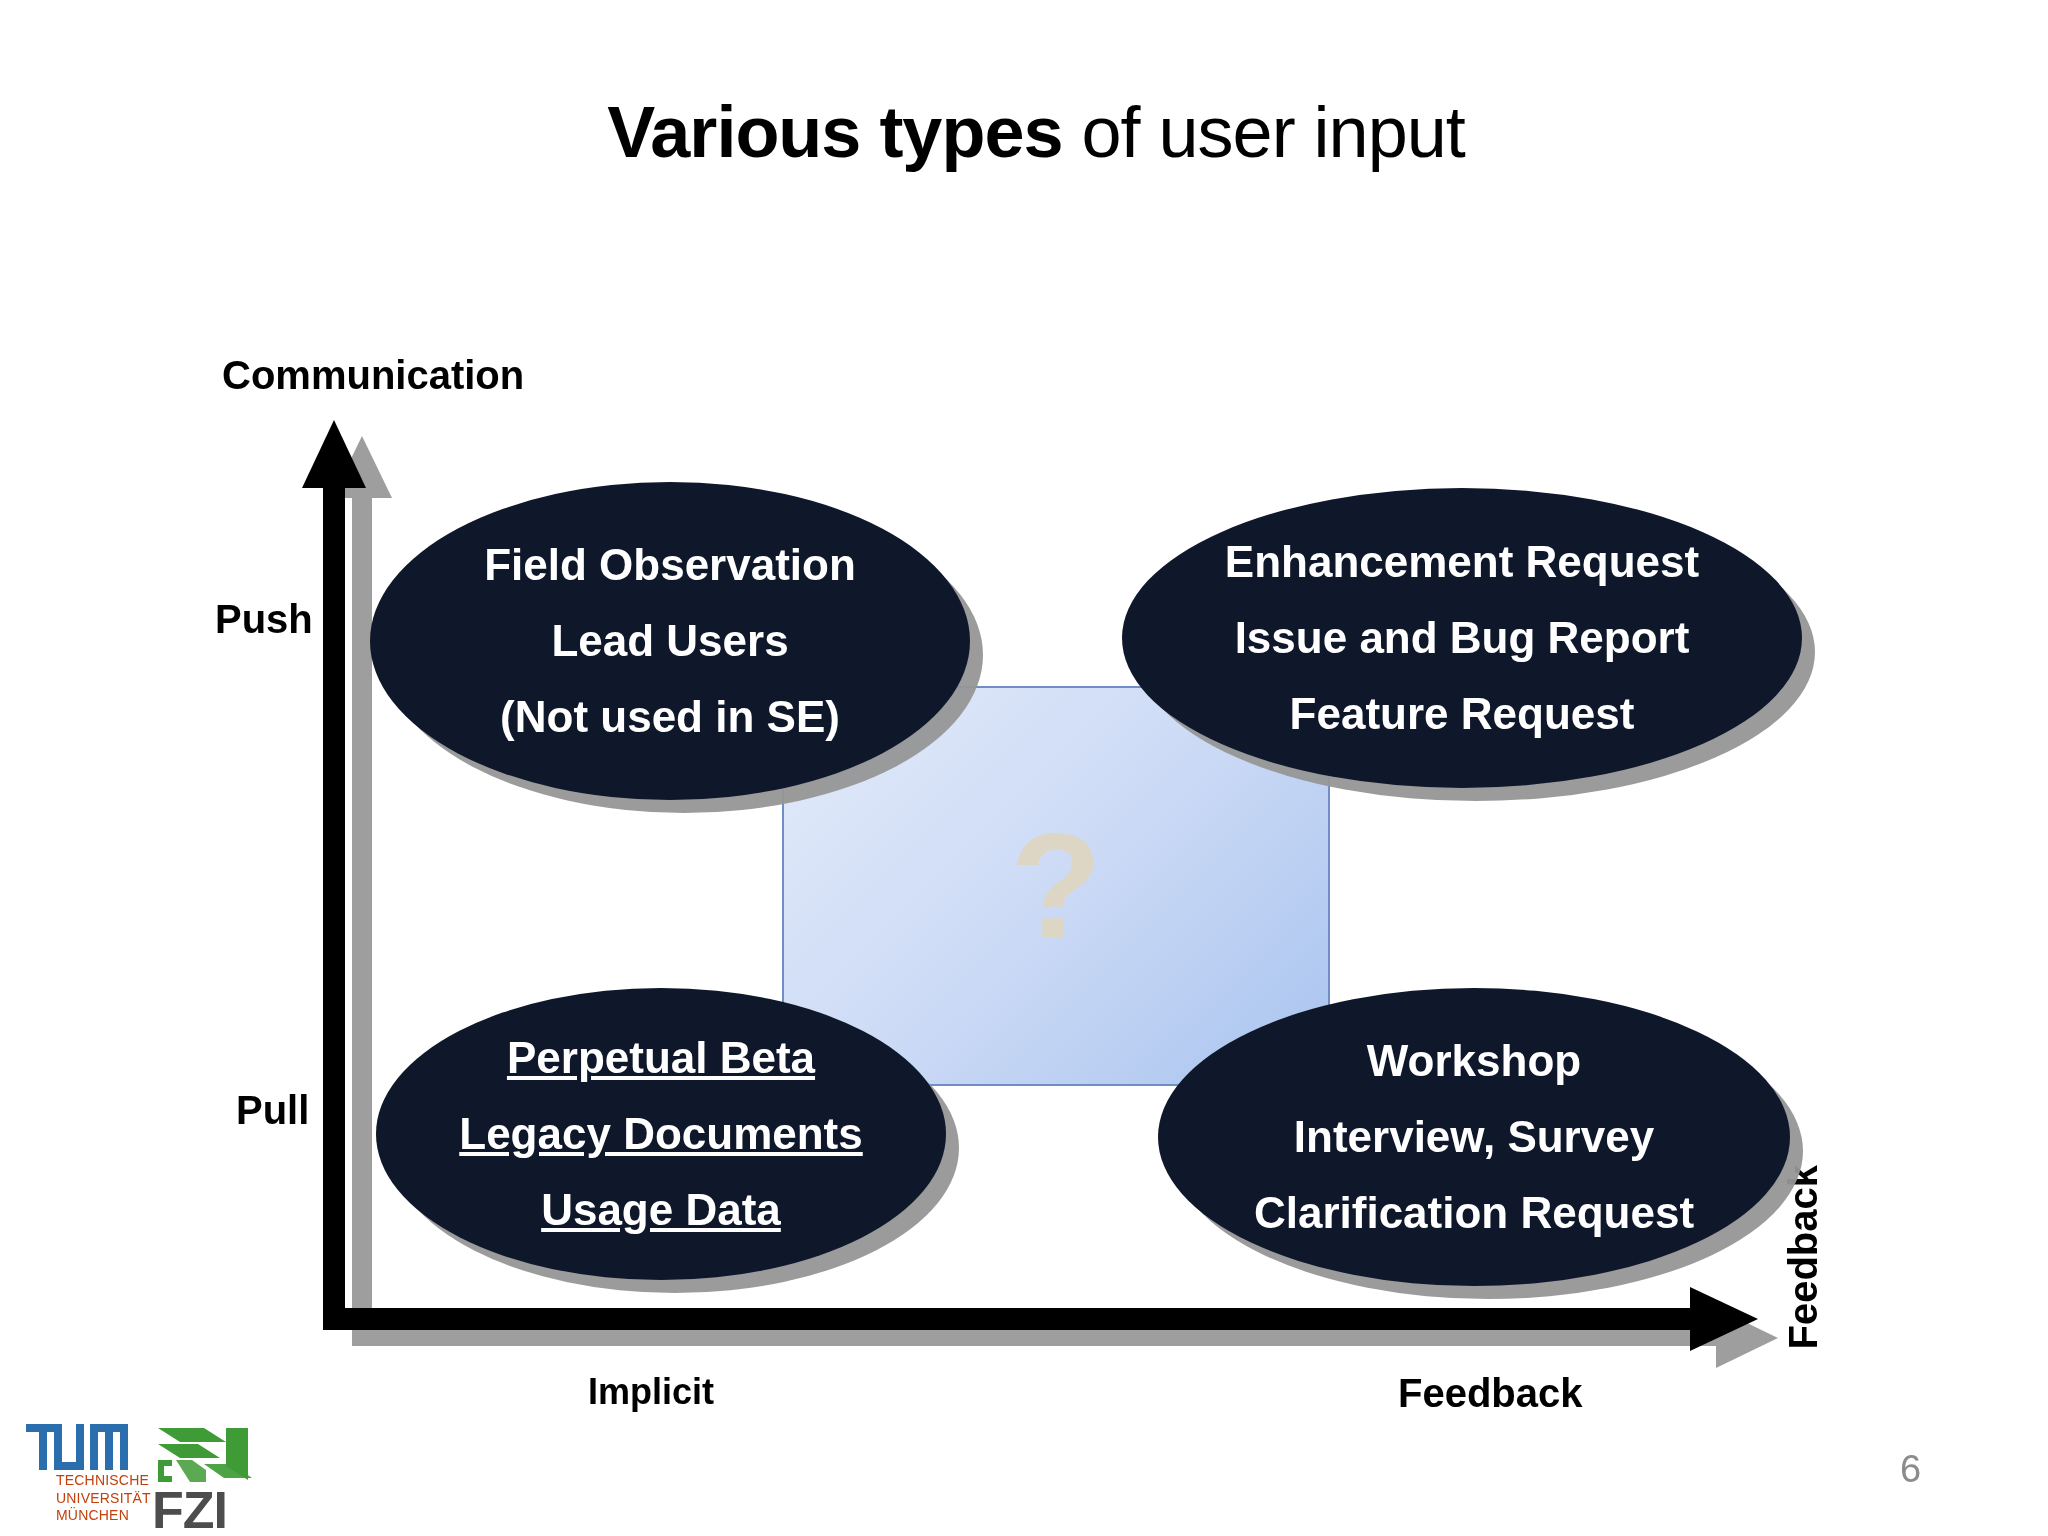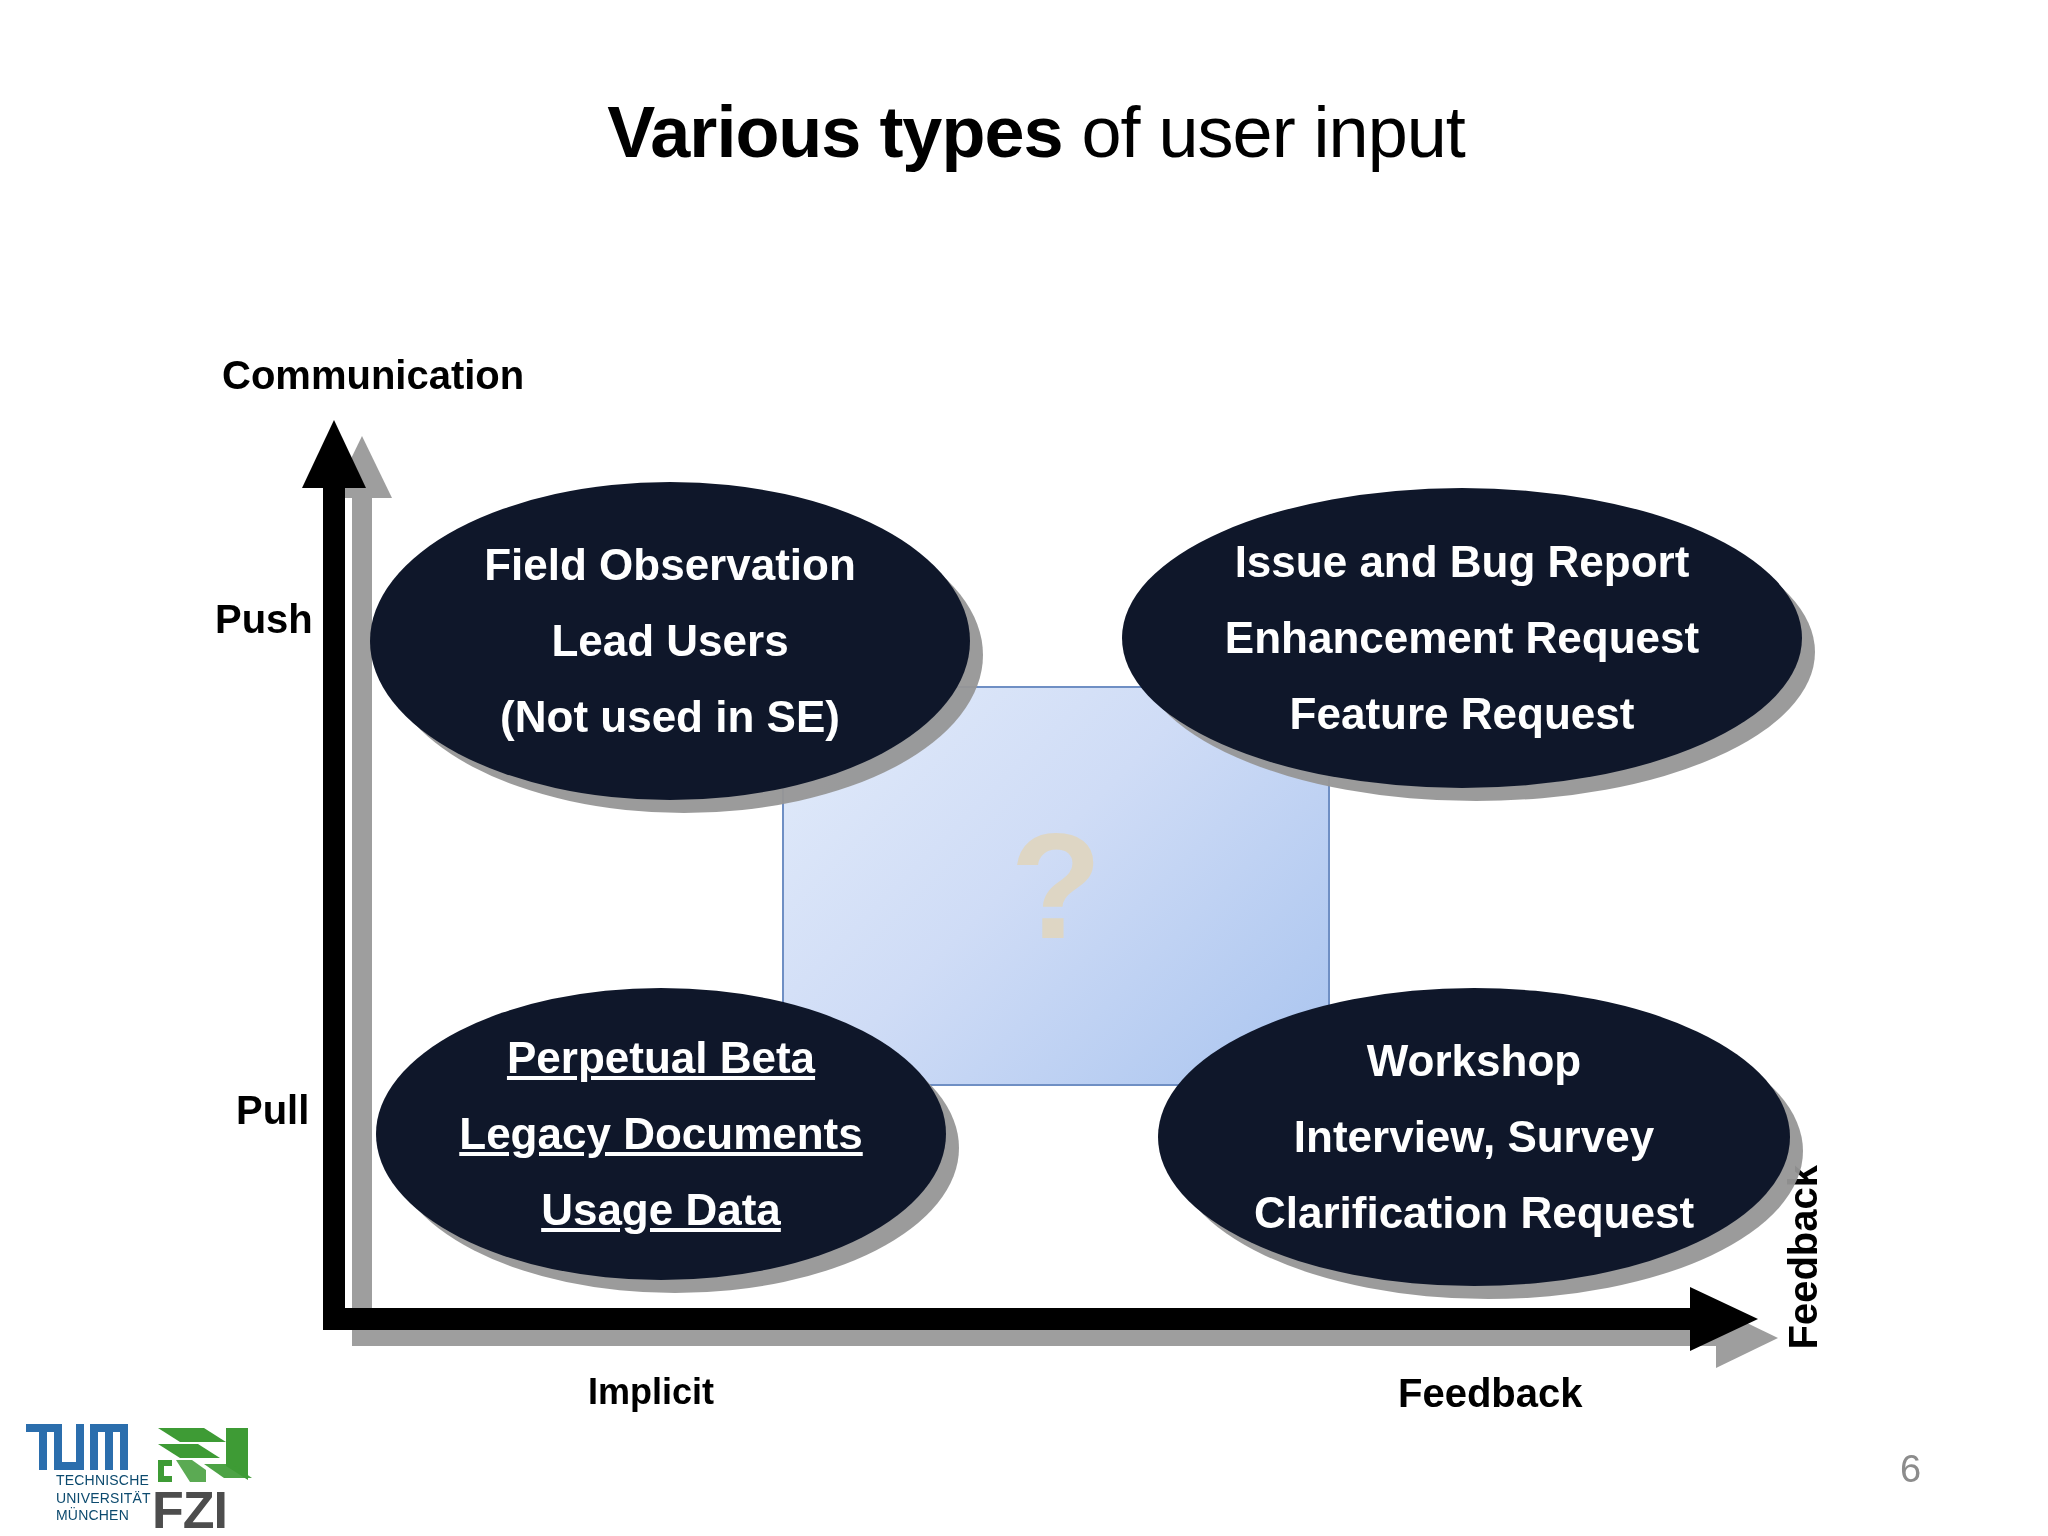--- a/index.html
+++ b/index.html
@@ -116,21 +116,21 @@
   }
   #tum-logo-wrap {
     position: absolute; left: 0; top: 0; width: 128px; height: 106px;
   }
   #tum-sub {
     position: absolute;
     left: 30px;
     top: 48px;
     font-size: 14px;
     line-height: 1.25;
-    color: #0c4a6e;
+    color: #c2410c;
     letter-spacing: 0.2px;
     font-family: "Liberation Sans", sans-serif;
   }
   #fzi-logo-wrap {
     position: absolute; left: 126px; top: 2px; width: 112px; height: 104px;
   }
   #fzi-text {
     position: absolute;
     left: 0px;
     top: 54px;
@@ -191,22 +191,22 @@
   <div id="center-question">?</div>
 </div>
 
 <div class="ellipse" id="ellipse-top-left">
   <div class="line">Field Observation</div>
   <div class="line">Lead Users</div>
   <div class="line">(Not used in SE)</div>
 </div>
 
 <div class="ellipse" id="ellipse-top-right">
+  <div class="line">Enhancement Request</div>
   <div class="line">Issue and Bug Report</div>
-  <div class="line">Enhancement Request</div>
   <div class="line">Feature Request</div>
 </div>
 
 <div class="ellipse" id="ellipse-bottom-left">
   <div class="line">Perpetual Beta</div>
   <div class="line">Legacy Documents</div>
   <div class="line">Usage Data</div>
 </div>
 
 <div class="ellipse" id="ellipse-bottom-right">

